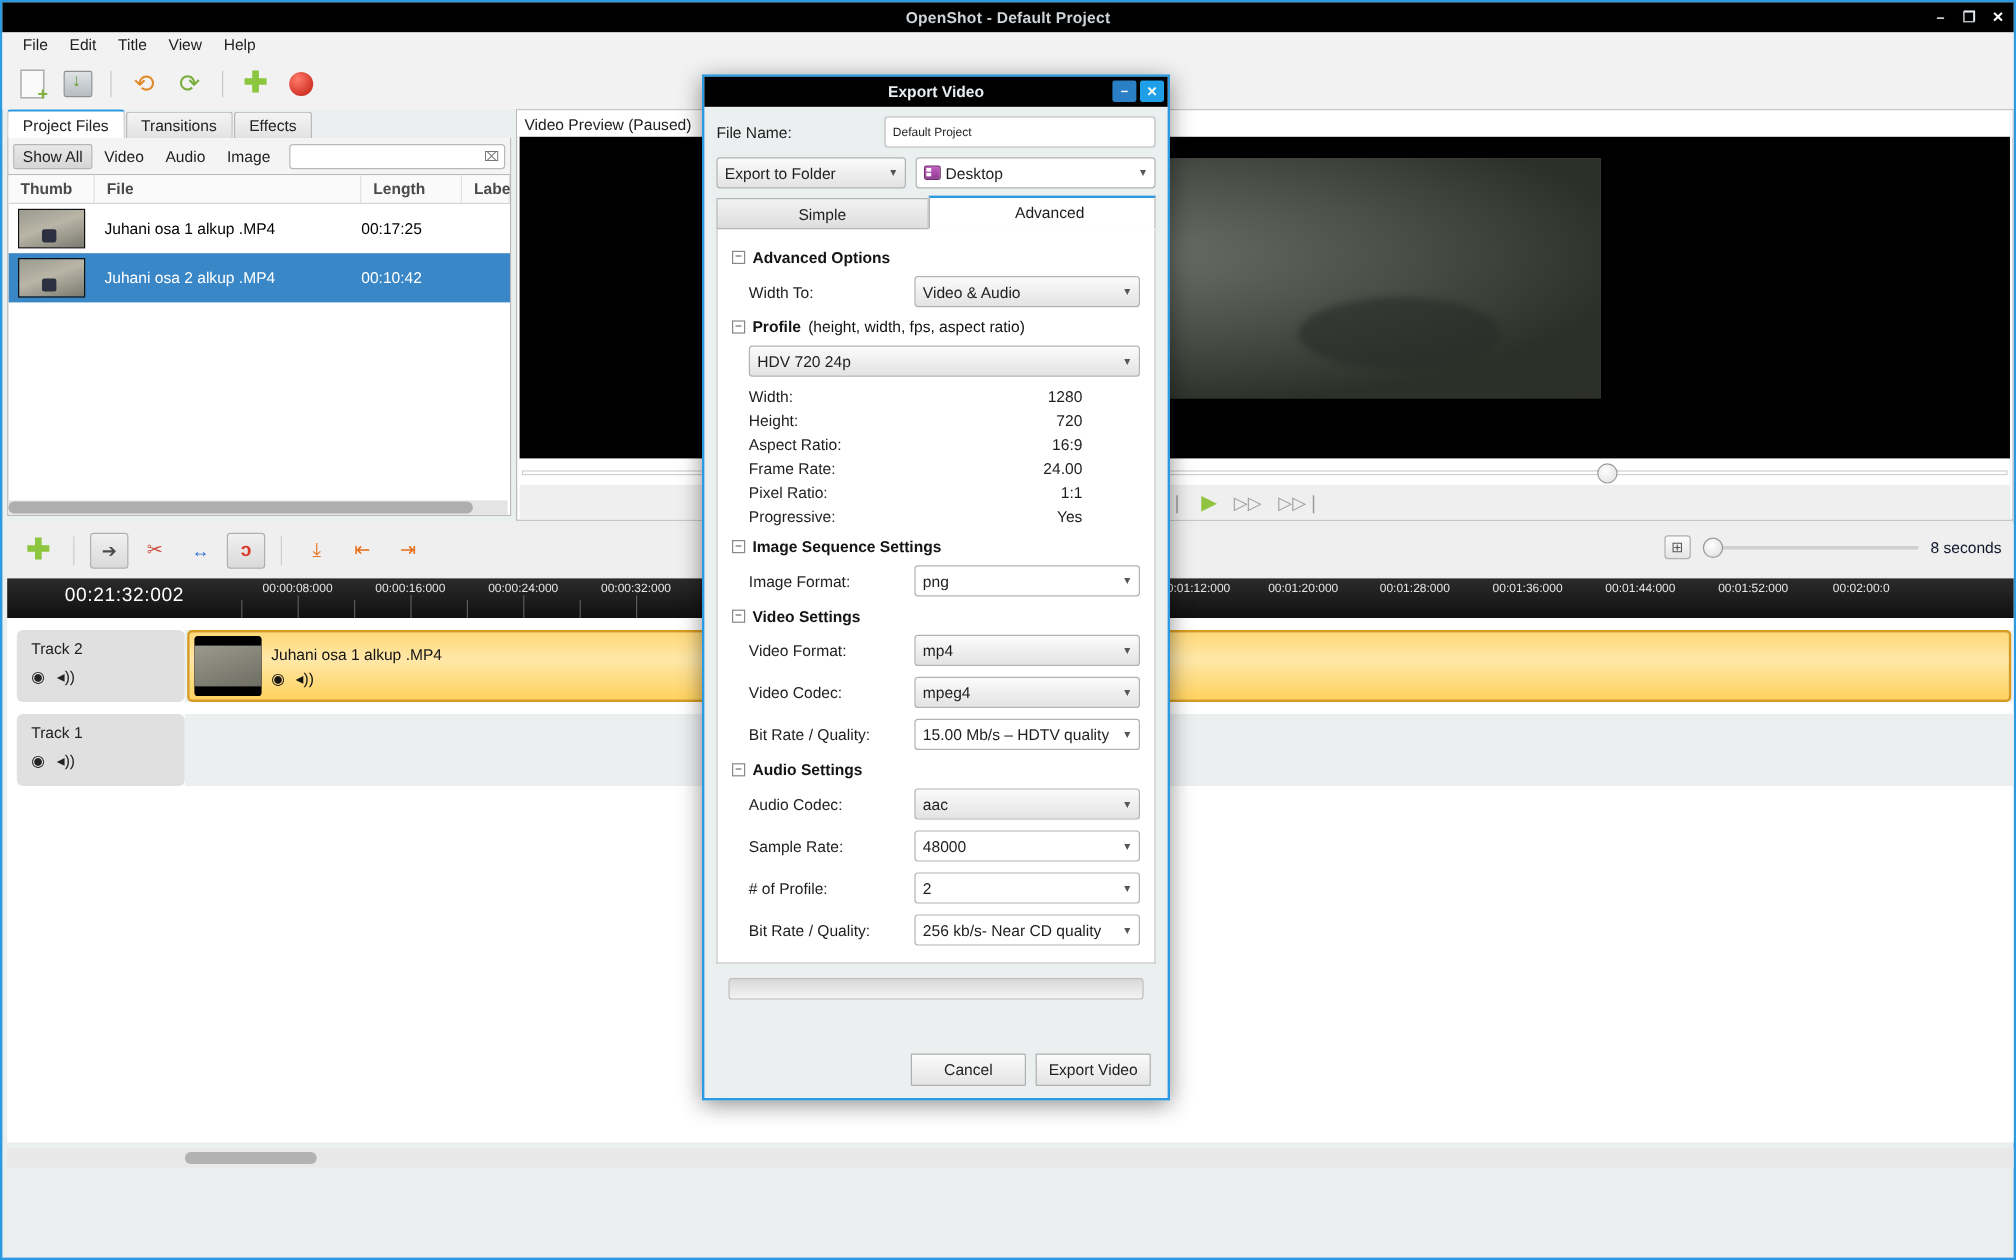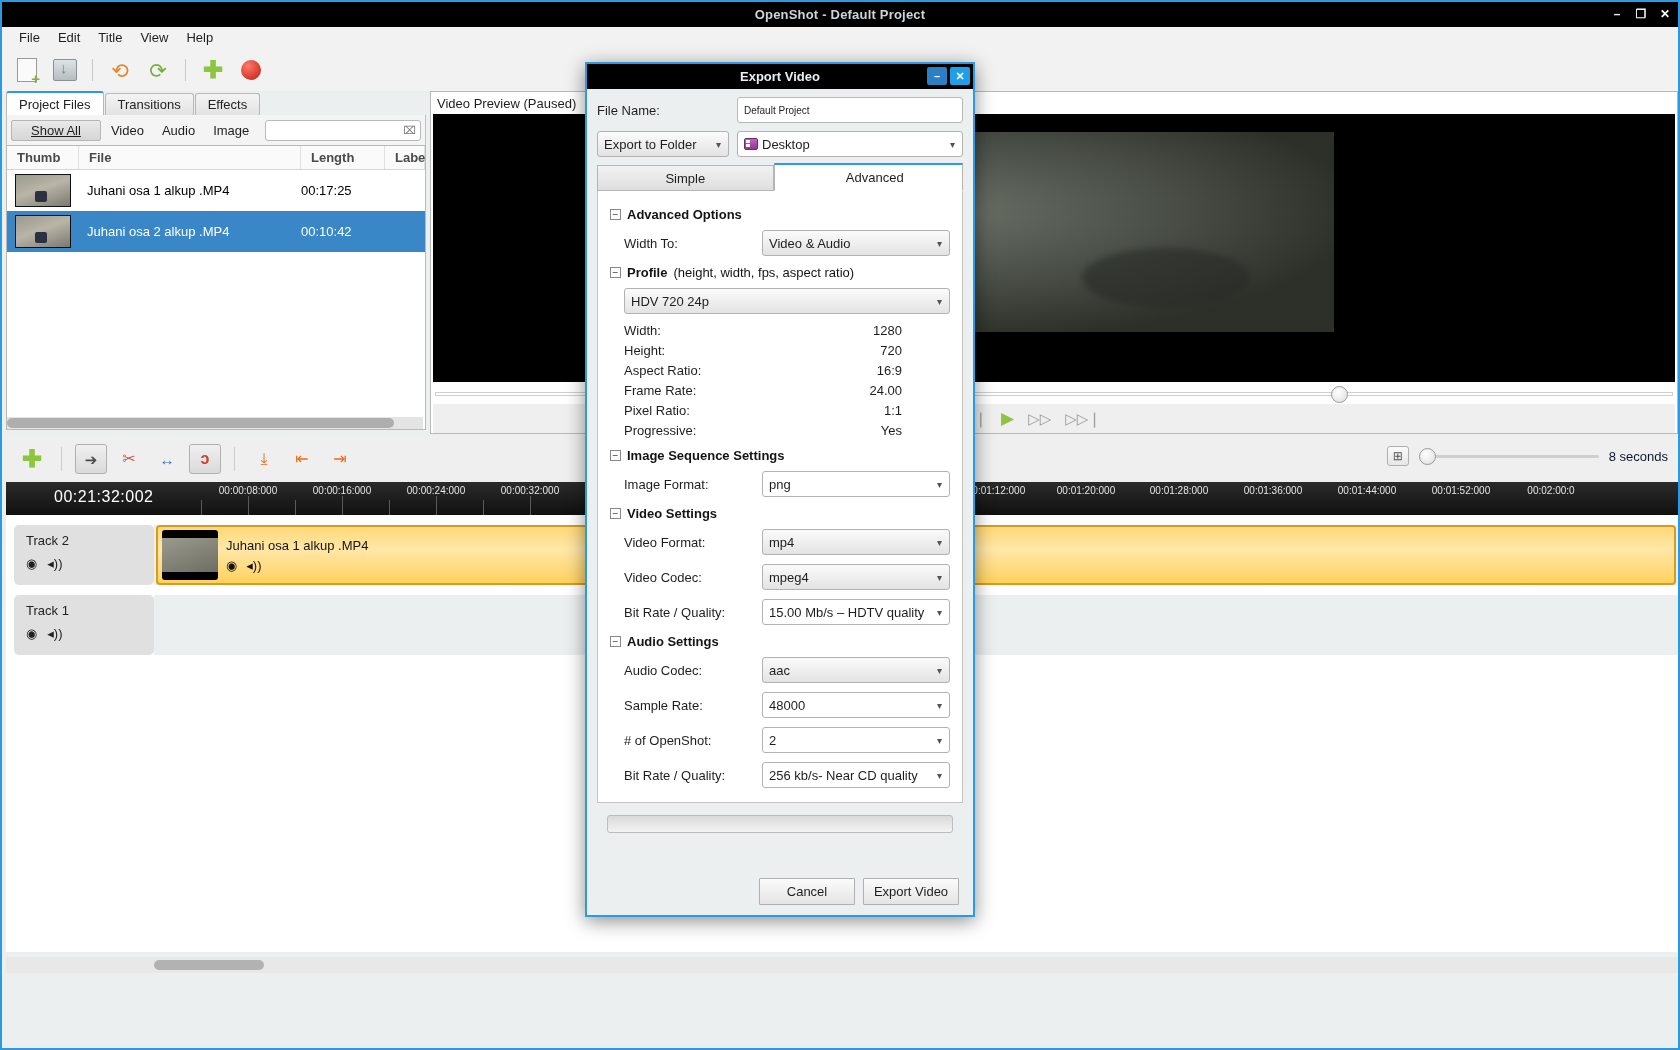--- a/index.html
+++ b/index.html
@@ -66,21 +66,21 @@
     background: #fff; height: 24px; border-top: 2px solid #2b9ae0;
     font-weight: normal;
   }
 
   .lfilter {
     position: absolute; left: 4px; top: 113px; width: 420px; height: 30px;
     background: #f4f4f4; display: flex; align-items: center; padding: 0 4px; gap: 2px;
     border-left: 1px solid #c0c0c0; border-right: 1px solid #c0c0c0;
   }
   .fbtn { padding: 3px 8px; font-size: 13px; border-radius: 2px; color: #1e1e1e; }
-  .fbtn.active { background: linear-gradient(#e9e9e9,#d6d6d6); border: 1px solid #b5b5b5; padding: 2px 19px; text-decoration: underline; }
+  .fbtn.active { background: linear-gradient(#e9e9e9,#d6d6d6); border: 1px solid #b5b5b5; padding: 2px 7px; }
   .searchbox {
     flex: 1; height: 21px; background: #fff; border: 1px solid #b9b9b9; border-radius: 3px;
     margin-left: 6px; display: flex; align-items: center; justify-content: flex-end; padding-right: 4px;
   }
   .clearicon { color: #777; font-size: 11px; }
 
   
   .filelist {
     position: absolute; left: 4px; top: 143px; width: 420px; height: 285px;
     background: #fff; border: 1px solid #b9b9b9; overflow: hidden;
@@ -556,21 +556,21 @@
       </div>
     </div>
 
     <div class="dlg-body">
       <div class="row">
         <div class="field-label">File Name:</div>
         <div class="textinput" style="flex:1">Default Project</div>
       </div>
 
       <div class="row">
-        <div class="combo" style="width:132px">
+        <div class="combo" style="width:158px">
           <span class="val">Export to Folder</span>
           <span class="caret">▾</span>
         </div>
         <div class="combo white" style="flex:1; margin-left:8px">
           <span class="deskicon"></span>
           <span class="val">Desktop</span>
           <span class="caret">▾</span>
         </div>
       </div>
 
@@ -695,21 +695,21 @@
         <div class="frow">
           <div class="flabel">Sample Rate:</div>
           <div class="fctl">
             <div class="combo white">
               <span class="val">48000</span>
               <span class="caret">▾</span>
             </div>
           </div>
         </div>
         <div class="frow">
-          <div class="flabel"># of OpenShot:</div>
+          <div class="flabel"># of Profile:</div>
           <div class="fctl">
             <div class="combo white">
               <span class="val">2</span>
               <span class="caret">▾</span>
             </div>
           </div>
         </div>
         <div class="frow" style="margin-bottom:2px">
           <div class="flabel">Bit Rate / Quality:</div>
           <div class="fctl">

